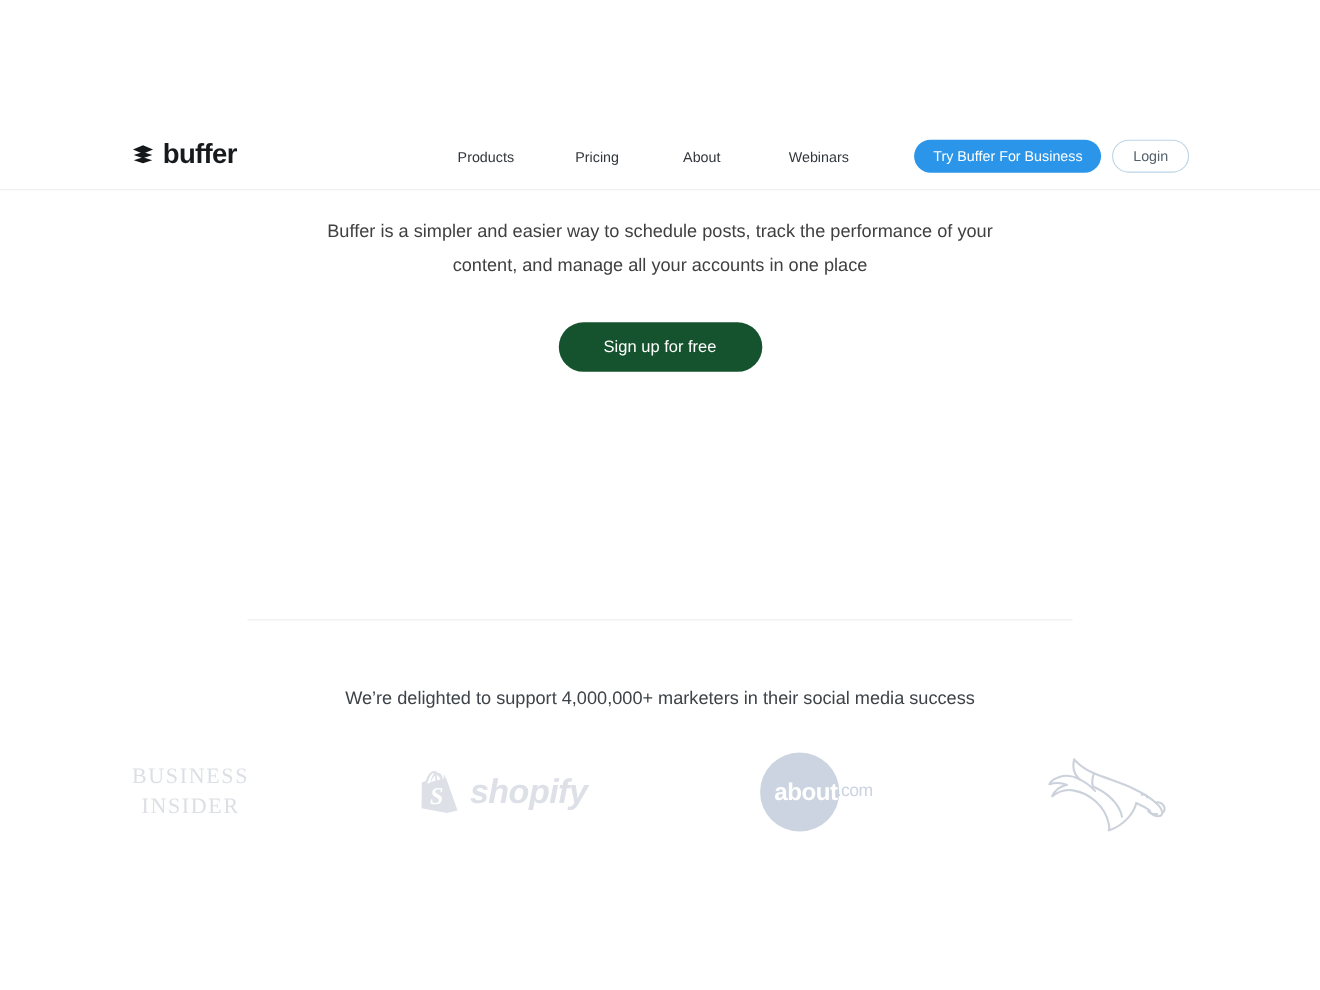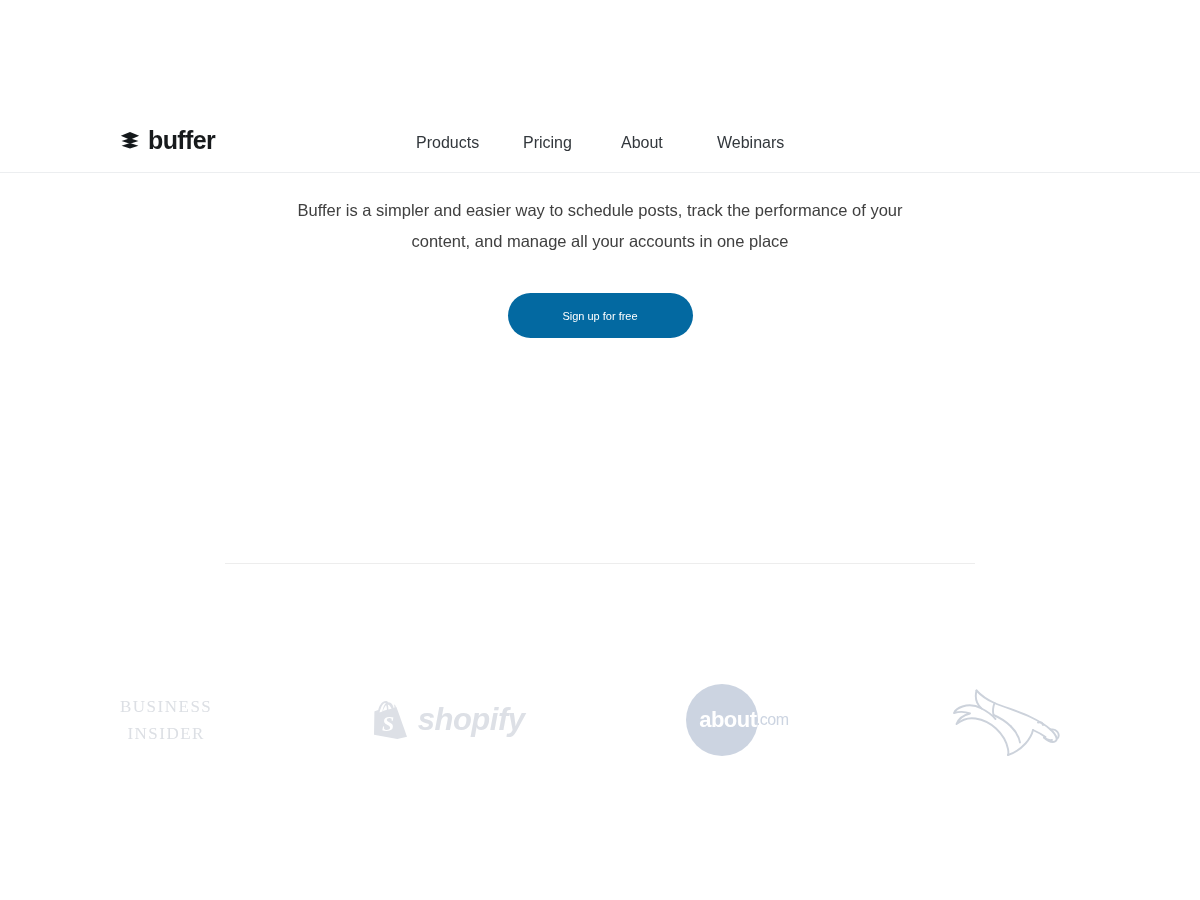--- a/index.html
+++ b/index.html
@@ -60,21 +60,21 @@
     position: absolute;
     left: 416px;
     top: 0;
     height: 61px;
     display: flex;
     align-items: center;
     gap: 0;
   }
   .nav-link {
     display: block;
-    font-size: 16px;
+    font-size: 13px;
     color: #32373c;
     text-decoration: none;
     cursor: pointer;
     white-space: nowrap;
     padding-top: 2px;
   }
   .nav-link.products { width: 107px; }
   .nav-link.pricing  { width: 98px; }
   .nav-link.about    { width: 96px; }
   .nav-link.webinars { width: 90px; }
@@ -147,23 +147,23 @@
   .hero-cta-wrap {
     padding-top: 36px;
   }
   .btn-signup {
     display: inline-flex;
     align-items: center;
     justify-content: center;
     width: 185px;
     height: 45px;
     border-radius: 24px;
-    background: #0369a1;
+    background: #14532d;
     color: #ffffff;
-    font-size: 11px;
+    font-size: 15px;
     border: none;
     cursor: pointer;
     font-family: "Liberation Sans", sans-serif;
   }
 
   
   .divider {
     position: absolute;
     top: 563px;
     left: 225px;
@@ -196,21 +196,21 @@
   .logo-item {
     display: flex;
     align-items: center;
     justify-content: center;
     height: 80px;
   }
 
   .bi-wordmark {
     font-family: "Liberation Serif", serif;
     color: #dcdfe4;
-    font-size: 17px;
+    font-size: 20px;
     line-height: 27px;
     letter-spacing: 1.5px;
     text-align: center;
   }
   .bi-wordmark span { display: block; }
 
   .shopify-row { display: flex; align-items: center; gap: 10px; }
   .shopify-word {
     font-family: "Liberation Sans", sans-serif;
     font-style: italic;
@@ -272,33 +272,38 @@
         <span class="brand-name">buffer</span>
       </a>
 
       <nav class="nav">
         <a class="nav-link products" href="#">Products</a>
         <a class="nav-link pricing" href="#">Pricing</a>
         <a class="nav-link about" href="#">About</a>
         <a class="nav-link webinars" href="#">Webinars</a>
       </nav>
 
+      <div class="header-actions">
+        <button class="btn-business">Try Buffer For Business</button>
+        <button class="btn-login">Login</button>
+      </div>
 
     </div>
   </div>
 
   <div class="hero">
     <p class="hero-sub">Buffer is a simpler and easier way to schedule posts, track the performance of your content, and manage all your accounts in one place</p>
     <div class="hero-cta-wrap">
       <button class="btn-signup">Sign up for free</button>
     </div>
   </div>
 
   <div class="divider"></div>
 
+  <div class="proof">We’re delighted to support 4,000,000+ marketers in their social media success</div>
 
   <div class="logos">
 
     <div class="logo-item">
       <div class="bi-wordmark">
         <span>BUSINESS</span>
         <span>INSIDER</span>
       </div>
     </div>
 

